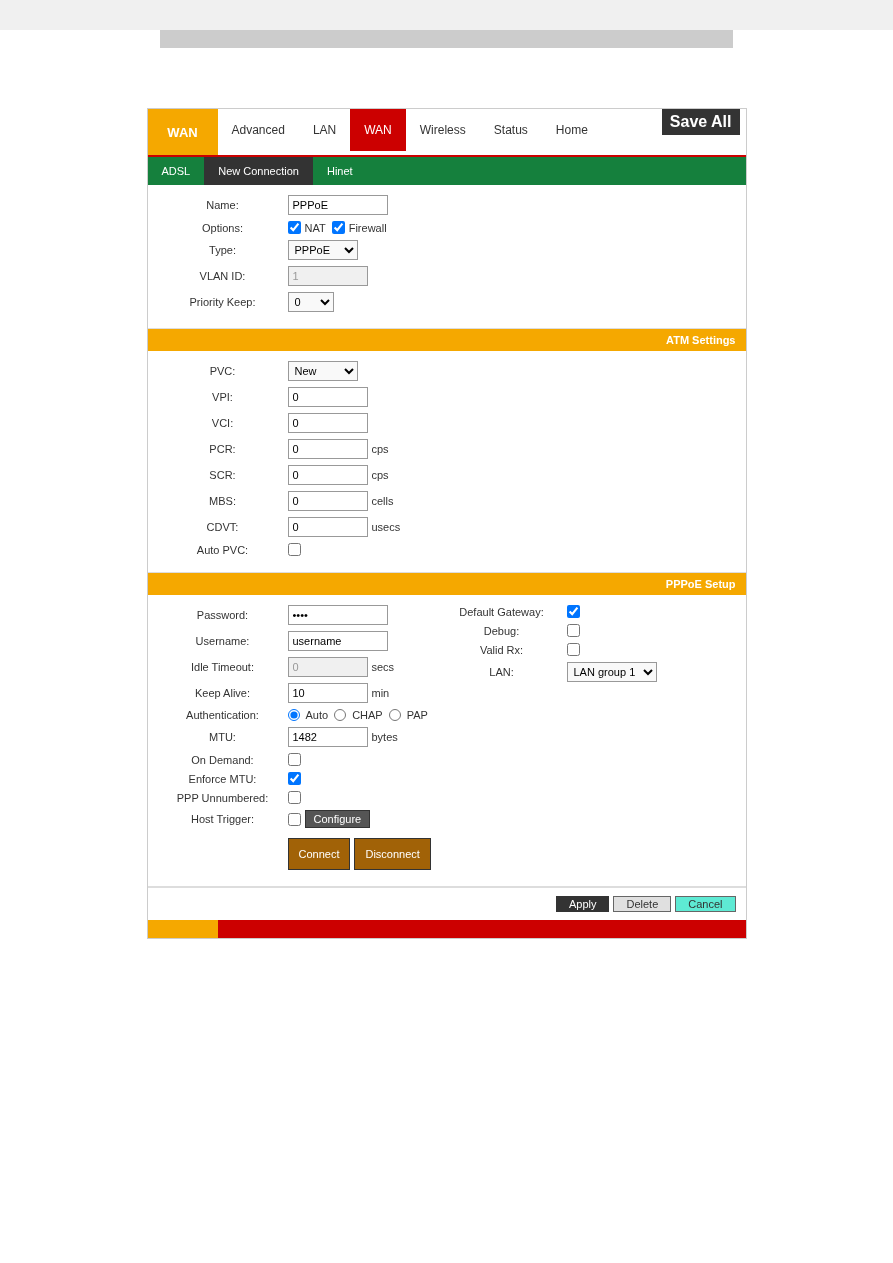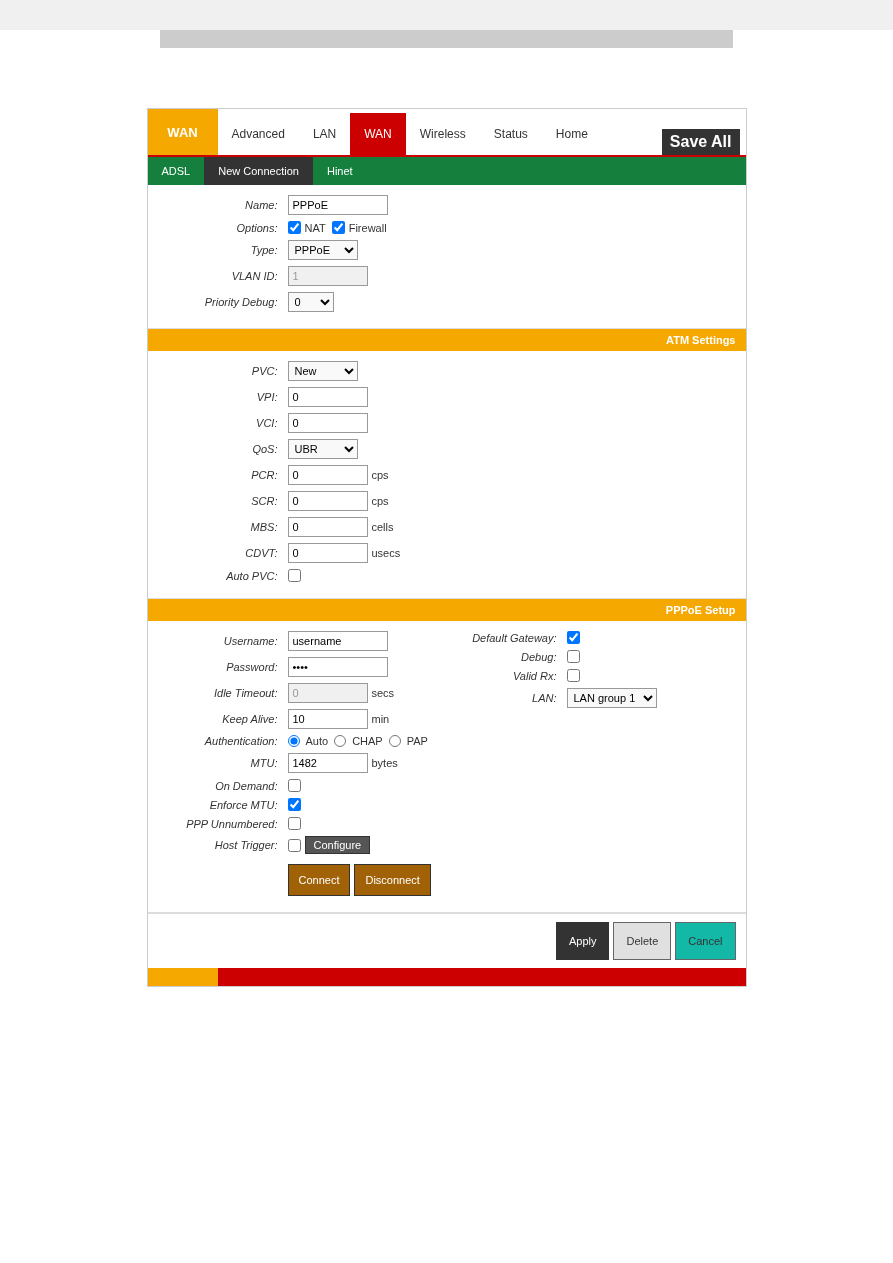--- a/index.html
+++ b/index.html
@@ -5,62 +5,62 @@
     * { box-sizing: border-box; margin: 0; padding: 0; }
     body { background: #f0f0f0; font-family: Arial, sans-serif; font-size: 12px; color: #333; }
 
     .page-wrapper { background: #fff; width: 893px; min-height: 1263px; margin: 0 auto; padding: 0; }
 
     .top-bar { background: #ccc; height: 18px; margin: 30px 160px 20px 160px; }
 
     .router-ui { margin: 60px auto; width: 600px; border: 1px solid #ccc; }
 
     
-    .nav-bar { display: flex; align-items: flex-end; background: #fff; border-bottom: 2px solid #c00; }
+    .nav-bar { display: flex; align-items: flex-start; background: #fff; border-bottom: 2px solid #c00; }
     .nav-logo { background: #f5a800; width: 70px; height: 46px; display: flex; align-items: center; justify-content: center; font-weight: bold; font-size: 13px; color: #fff; }
     .nav-tabs { display: flex; flex: 1; }
     .nav-tab { padding: 14px 14px; cursor: pointer; font-size: 12px; color: #333; text-decoration: none; }
     .nav-tab.active { background: #c00; color: #fff; }
     .nav-save { margin-left: auto; margin-right: 6px; display: flex; align-items: center; }
     .nav-save-btn { background: #333; color: #fff; border: none; padding: 4px 8px; font-size: 16px; cursor: pointer; font-weight: bold; }
 
     
     .sub-nav { display: flex; background: #15803d; }
     .sub-nav-item { padding: 8px 14px; color: #fff; font-size: 11px; cursor: pointer; }
     .sub-nav-item.active { background: #333; color: #fff; }
 
     
     .section-header { background: #f5a800; color: #fff; font-size: 11px; font-weight: bold; padding: 5px 10px; text-align: right; }
 
     
     .form-section { background: #fff; padding: 10px 20px 10px 20px; border-bottom: 1px solid #ddd; }
 
     .form-row { display: flex; align-items: center; margin-bottom: 6px; }
-    .form-label { width: 120px; text-align: right; padding-right: 10px; font-size: 11px; color: #333; flex-shrink: 0; font-style: italic; }
+    .form-label { width: 120px; text-align: center; padding-right: 10px; font-size: 11px; color: #333; flex-shrink: 0; }
     .form-input { border: 1px solid #999; padding: 2px 4px; font-size: 11px; height: 20px; }
     .form-input-sm { width: 80px; }
     .form-input-md { width: 100px; }
     .form-select { border: 1px solid #999; padding: 1px 2px; font-size: 11px; height: 20px; background: #f9f9f9; }
     .form-select-sm { width: 70px; }
 
     .unit-label { margin-left: 4px; font-size: 11px; }
 
     .checkbox-label { font-size: 11px; margin-left: 4px; }
 
     
     .form-split { display: flex; gap: 0; }
     .form-split-left { flex: 1; }
     .form-split-right { flex: 1; }
 
     
     .btn-row { display: flex; justify-content: flex-end; gap: 4px; padding: 8px 10px; background: #fff; border-top: 1px solid #ddd; }
-    .btn { padding: 12px 12px; font-size: 11px; border: 1px solid #666; cursor: pointer; background: #e0e0e0; color: #333; }
+    .btn { padding: 1px 12px; font-size: 11px; border: 1px solid #666; cursor: pointer; background: #e0e0e0; color: #333; }
     .btn-apply { background: #333; color: #fff; border-color: #333; }
     .btn-delete { background: #e0e0e0; }
-    .btn-cancel { background: #14b8a6; }
+    .btn-cancel { background: #5eead4; }
 
     .connect-btns { display: flex; gap: 4px; margin-top: 4px; }
     .connect-btn { background: #a16207; color: #fff; border: 1px solid #333; padding: 9px 10px; font-size: 11px; cursor: pointer; }
 
     .configure-btn { background: #555; color: #fff; border: 1px solid #333; padding: 2px 8px; font-size: 11px; cursor: pointer; margin-left: 4px; }
 
     
     .bottom-bar { display: flex; height: 18px; }
     .bottom-bar-yellow { background: #f5a800; width: 70px; }
     .bottom-bar-red { background: #c00; flex: 1; }
@@ -129,21 +129,21 @@
           </select>
         </div>
 
 
         <div class="form-row">
           <span class="form-label">VLAN ID:</span>
           <input class="form-input form-input-sm disabled-input" type="text" value="1" disabled="" style="">
         </div>
 
         <div class="form-row">
-          <span class="form-label">Priority Debug:</span>
+          <span class="form-label">Priority Keep:</span>
           <select class="form-select" style="width:46px;">
             <option>0</option><option>1</option><option>2</option><option>3</option>
           </select>
         </div>
       </div>
 
       <div class="section-header">ATM Settings</div>
       <div class="form-section">
 
         <div class="form-row">
@@ -156,26 +156,20 @@
         <div class="form-row">
           <span class="form-label">VPI:</span>
           <input class="form-input form-input-sm" type="text" value="0" style="">
         </div>
 
         <div class="form-row">
           <span class="form-label">VCI:</span>
           <input class="form-input form-input-sm" type="text" value="0" style="">
         </div>
 
-        <div class="form-row">
-          <span class="form-label">QoS:</span>
-          <select class="form-select form-select-sm">
-            <option>UBR</option><option>CBR</option><option>VBR</option>
-          </select>
-        </div>
 
         <div class="form-row">
           <span class="form-label">PCR:</span>
           <input class="form-input form-input-sm" type="text" value="0" style="">
           <span class="unit-label">cps</span>
         </div>
 
         <div class="form-row">
           <span class="form-label">SCR:</span>
           <input class="form-input form-input-sm" type="text" value="0" style="">
@@ -199,27 +193,27 @@
           <input type="checkbox" style="">
         </div>
       </div>
 
       <div class="section-header">PPPoE Setup</div>
       <div class="form-section">
         <div class="form-split">
           <div class="form-split-left">
 
             <div class="form-row">
+              <span class="form-label">Password:</span>
+              <input class="form-input form-input-md" type="password" value="pass" style="">
+            </div>
+
+            <div class="form-row">
               <span class="form-label">Username:</span>
               <input class="form-input form-input-md" type="text" value="username" style="">
-            </div>
-
-            <div class="form-row">
-              <span class="form-label">Password:</span>
-              <input class="form-input form-input-md" type="password" value="pass" style="">
             </div>
 
             <div class="form-row">
               <span class="form-label">Idle Timeout:</span>
               <input class="form-input form-input-sm disabled-input" type="text" value="0" disabled="" style="">
               <span class="unit-label">secs</span>
             </div>
 
             <div class="form-row">
               <span class="form-label">Keep Alive:</span>

